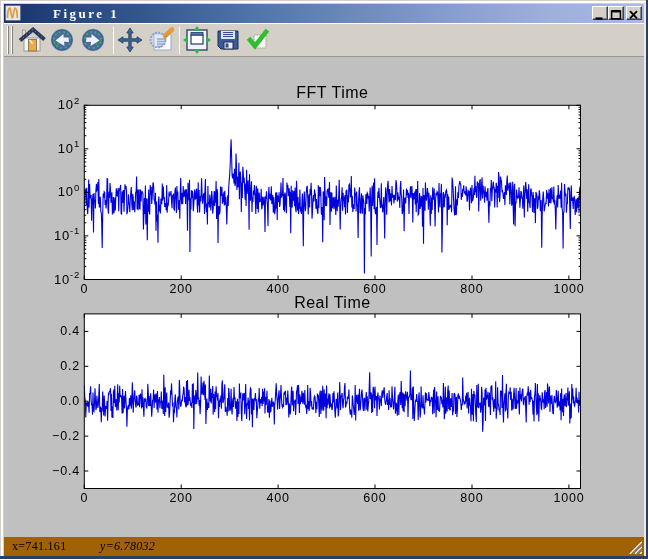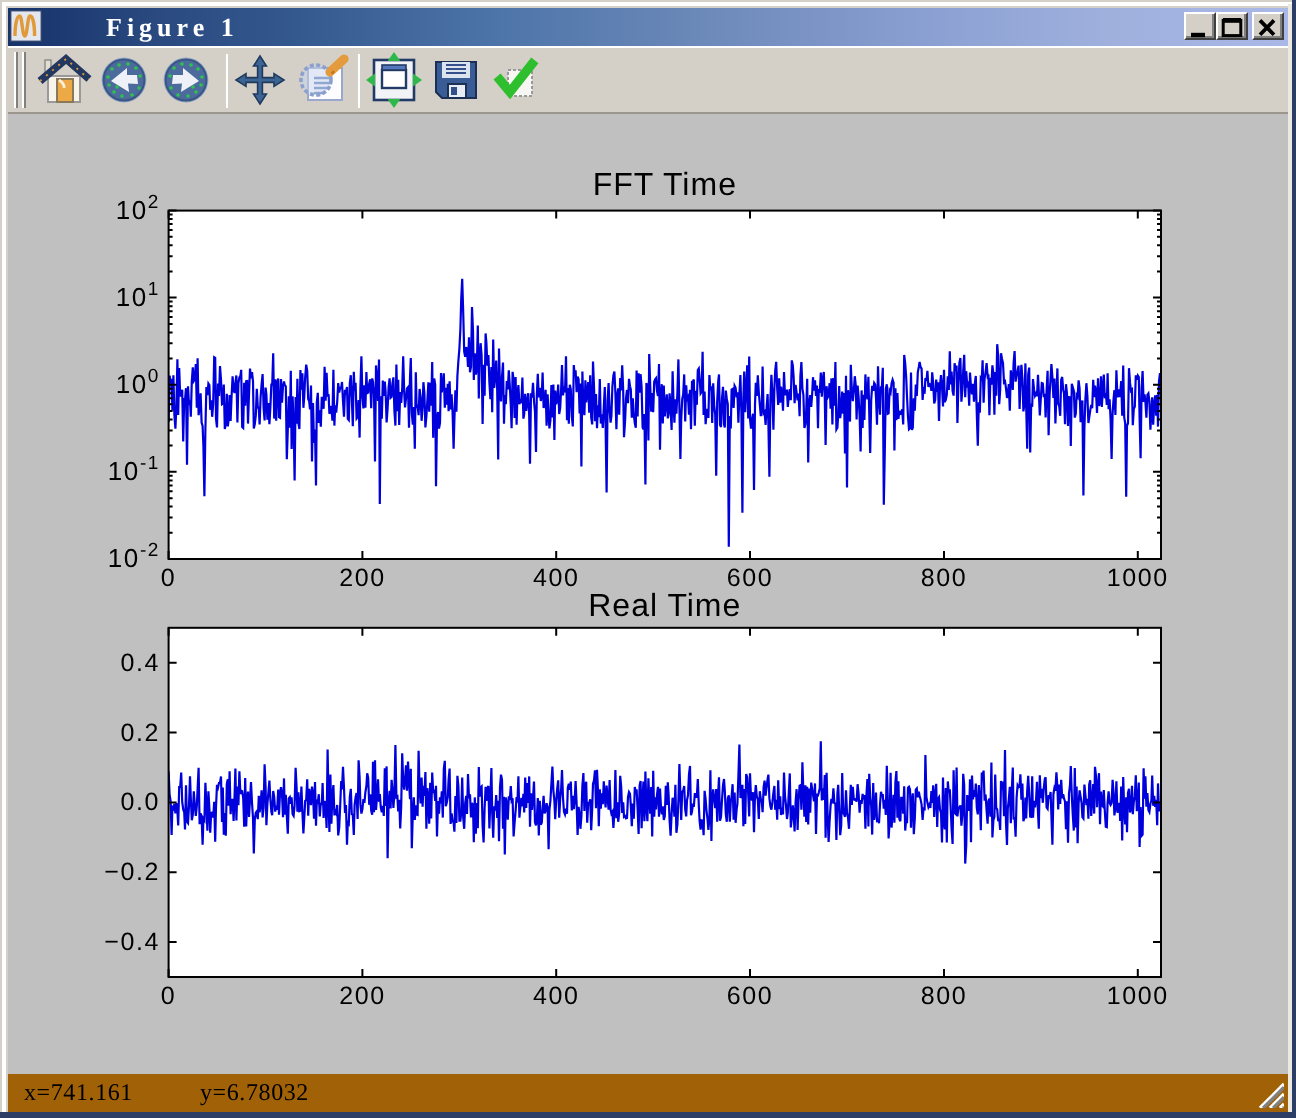--- a/index.html
+++ b/index.html
@@ -224,21 +224,21 @@
 <text x="80" y="370.3" text-anchor="end">0.2</text>
 <text x="80" y="405.2" text-anchor="end">0.0</text>
 <text x="80" y="440.1" text-anchor="end">−0.2</text>
 <text x="80" y="475.0" text-anchor="end">−0.4</text>
    </g>
    <text x="332.4" y="97.5" font-size="16" letter-spacing="0.5" fill="#000" text-anchor="middle">FFT Time</text>
    <text x="332.4" y="308" font-size="16" letter-spacing="0.5" fill="#000" text-anchor="middle">Real Time</text>
  </svg>
  <div id="statusbar">
    <span style="left:8px;letter-spacing:0.3px;">x=741.161</span>
-   <span style="left:96px;letter-spacing:0.3px;">y=6.78032</span>
+   <span style="left:96px;letter-spacing:0.3px;font-style:italic;">y=6.78032</span>
    <svg style="position:absolute;right:2px;bottom:2px" width="15" height="15" viewBox="0 0 15 15">
      <g stroke-width="1.6">
        <path d="M15 3 L3 15" stroke="#fff"></path>
         <path d="M15 4.6 L4.6 15" stroke="#808080"></path>
        <path d="M15 8 L8 15" stroke="#fff"></path>
         <path d="M15 9.6 L9.6 15" stroke="#808080"></path>
        <path d="M15 13 L13 15" stroke="#fff"></path>
         <path d="M15 14.6 L14.6 15" stroke="#808080"></path>
      </g>
    </svg>

